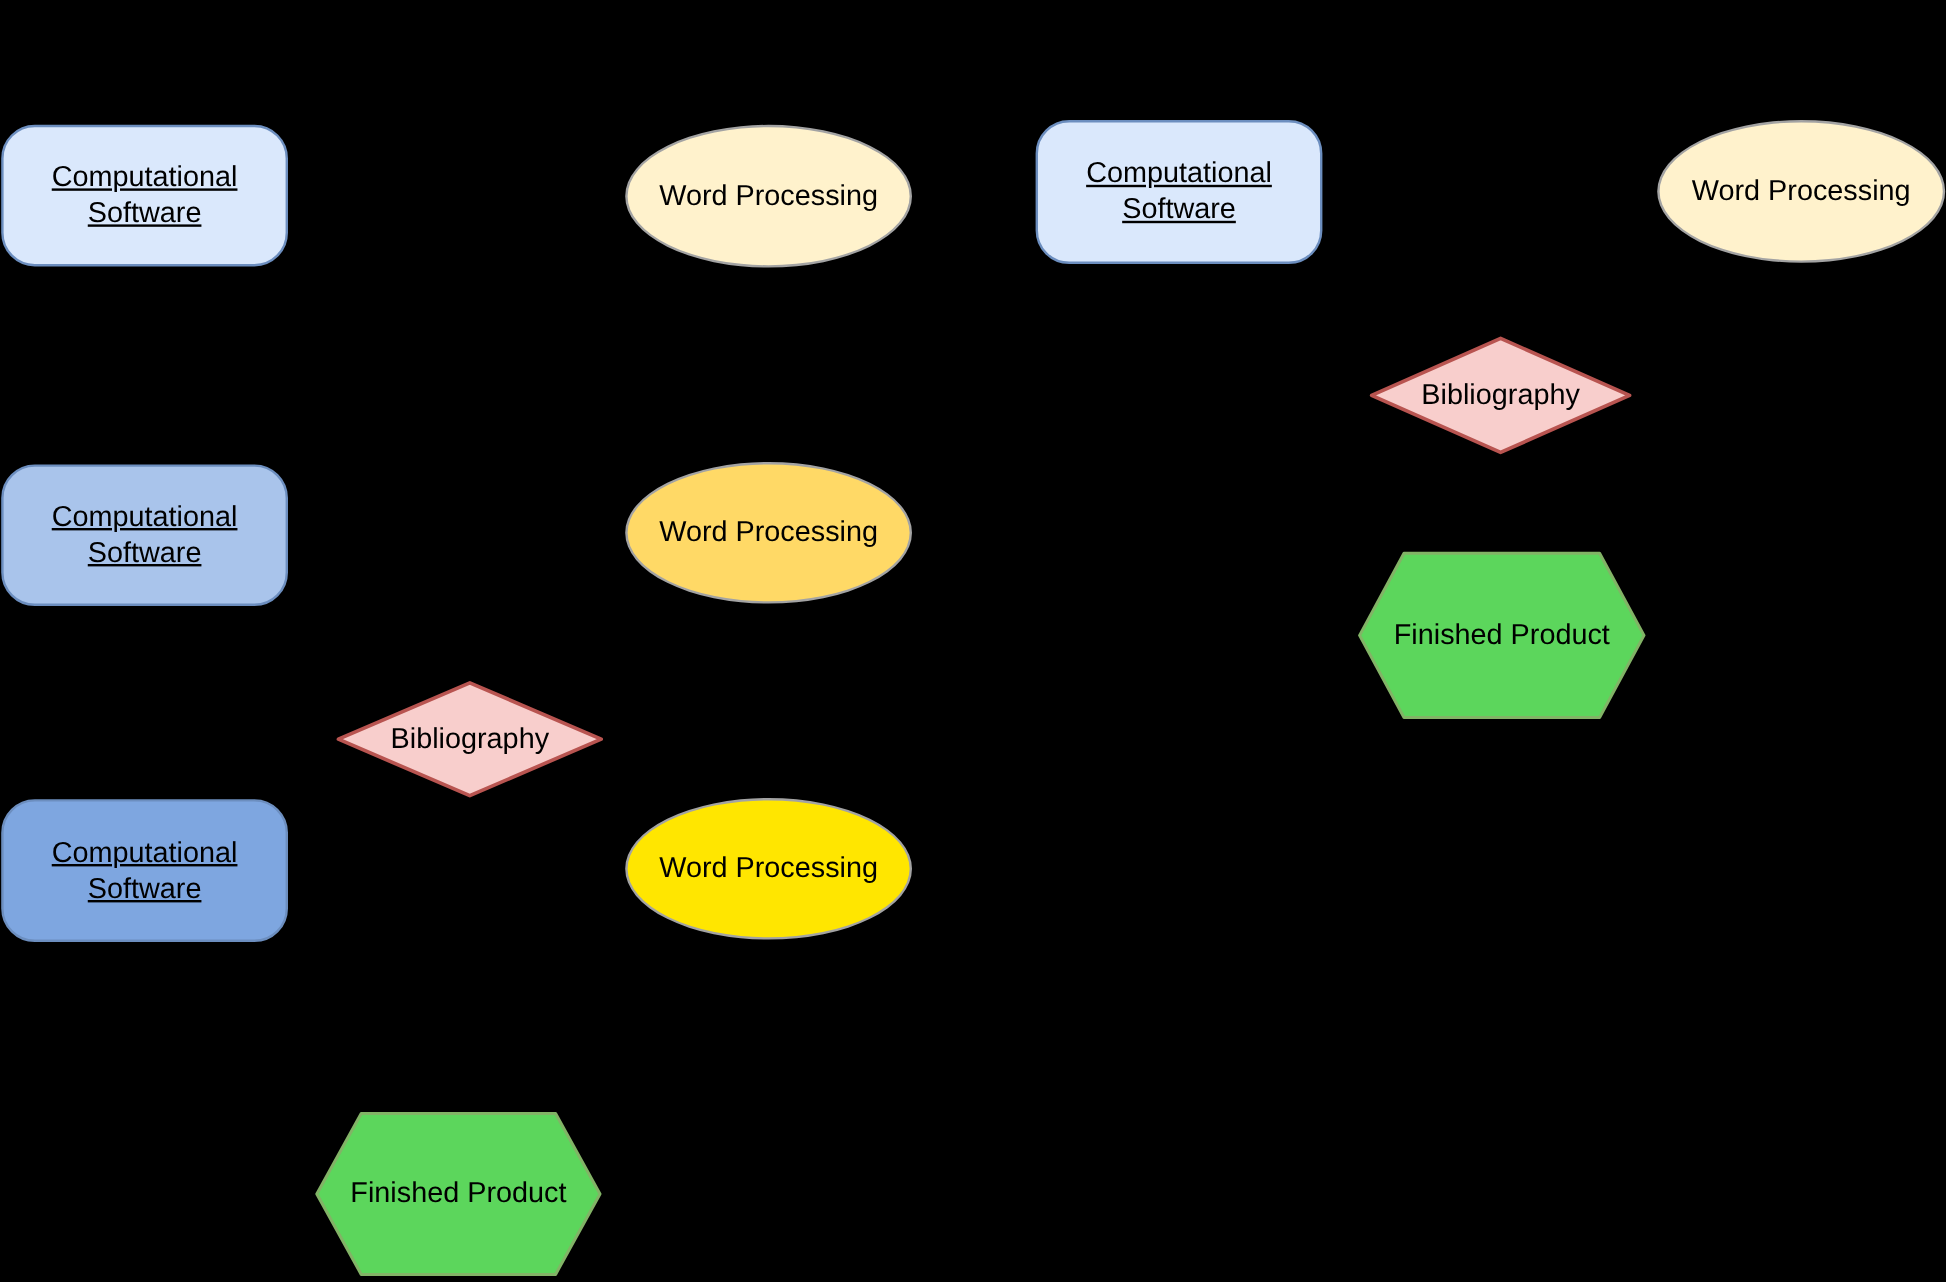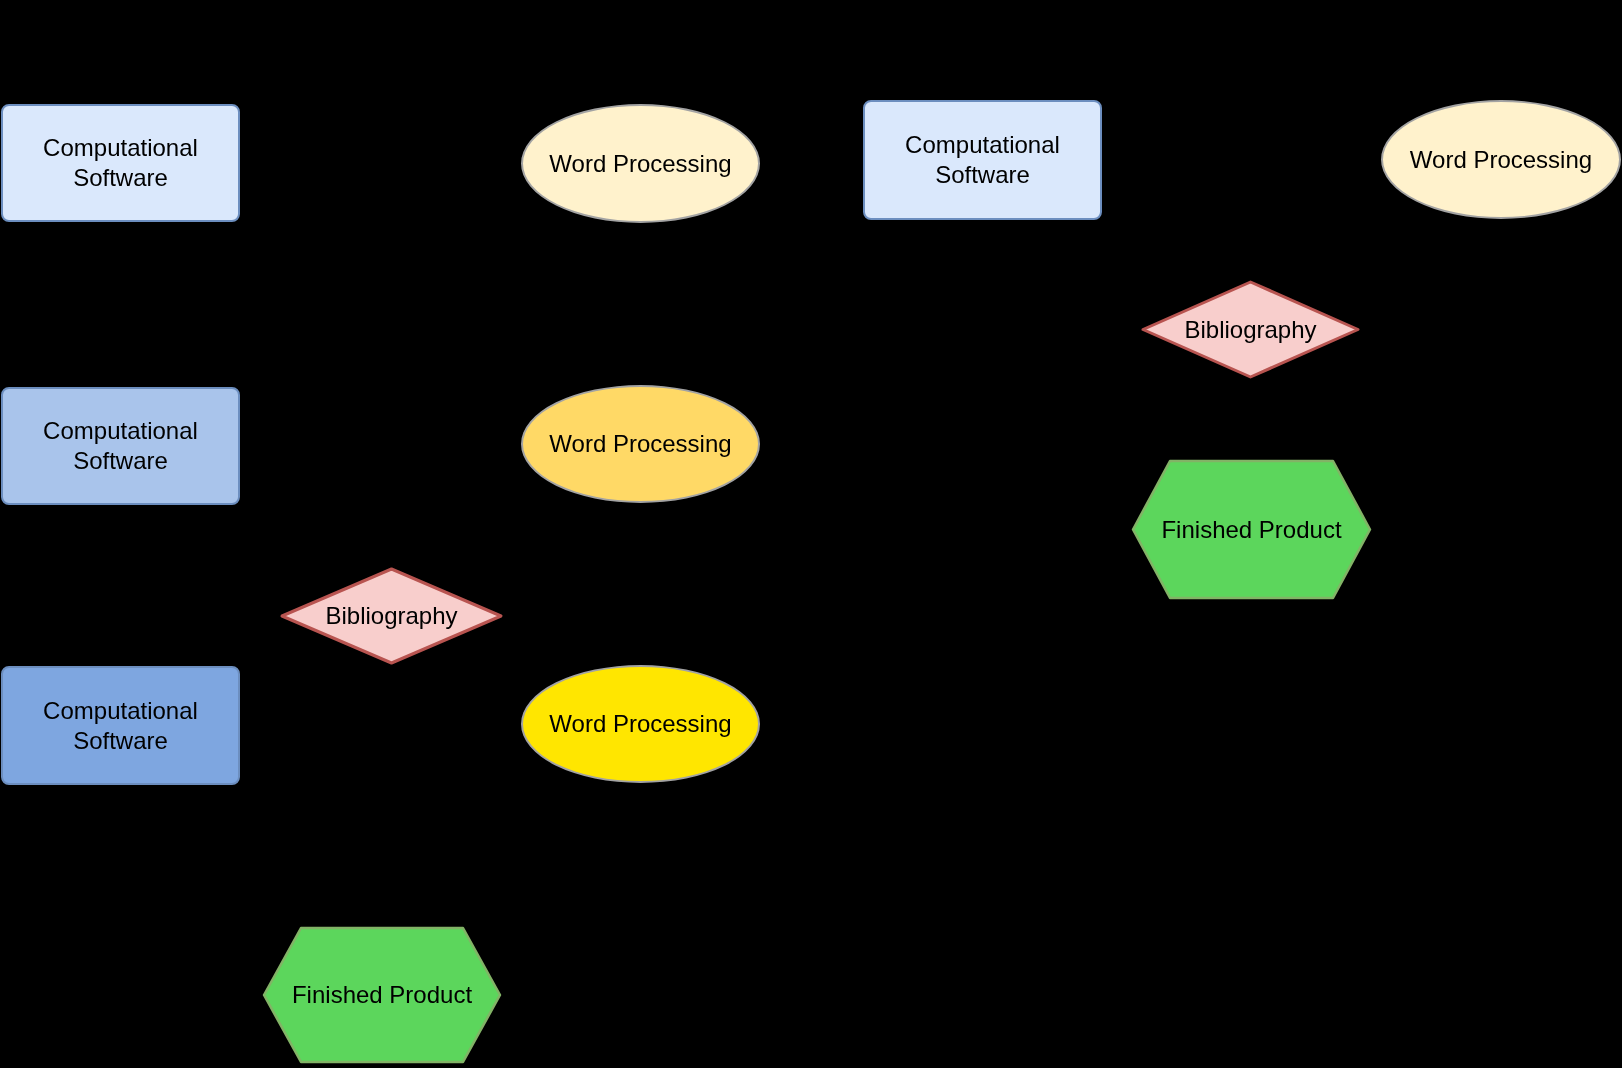--- a/index.html
+++ b/index.html
@@ -27,22 +27,23 @@
     color: #000000;
     box-sizing: border-box;
   }
   .lbl {
     position: relative;
     z-index: 2;
     padding: 0 18px;
   }
   
   .rect {
-    border-radius: 8px;
+    border-radius: 28px;
     border: 2.5px solid #6c8ebf;
+    text-decoration: underline;
   }
   .rect.blue-light  { background: #dae8fc; }
   .rect.blue-medium { background: #a9c4eb; }
   .rect.blue-dark   { background: #7ea6e0; }
   
   .ellipse {
     border-radius: 50%;
     border: 2px solid #a3a3a3;
   }
   .ellipse.yellow-pale   { background: #fff2cc; }

